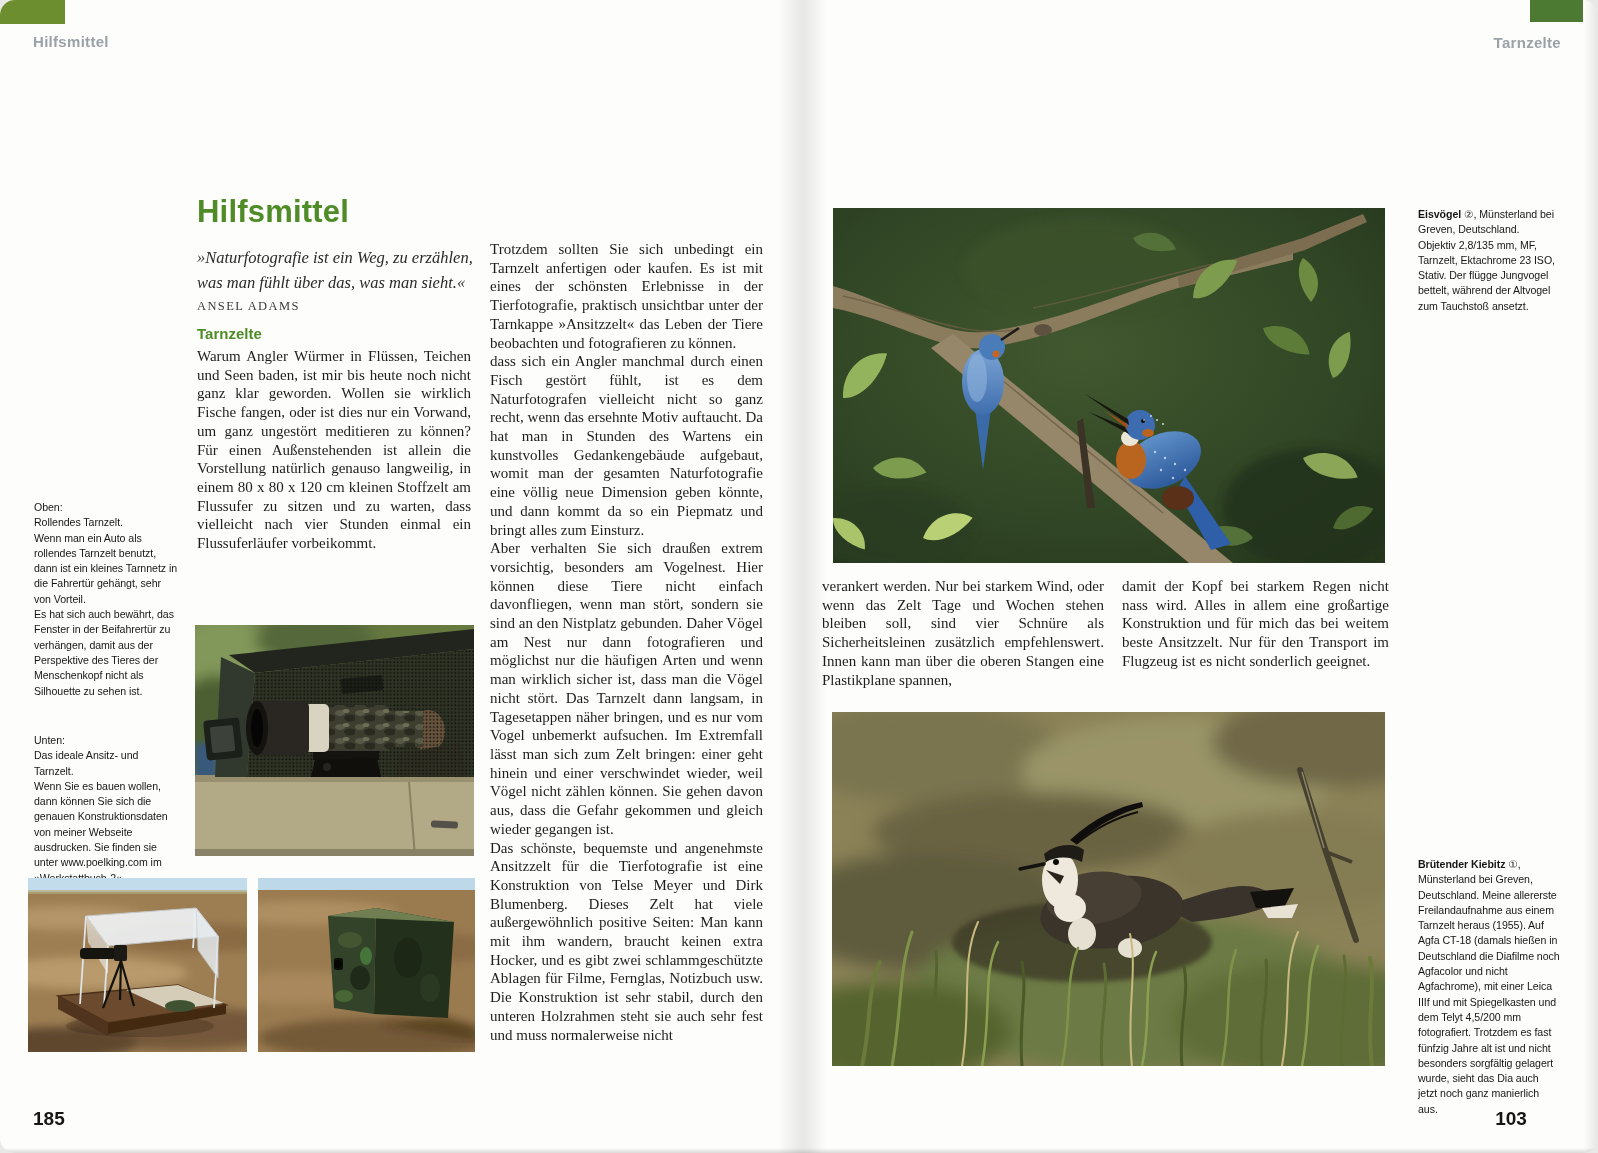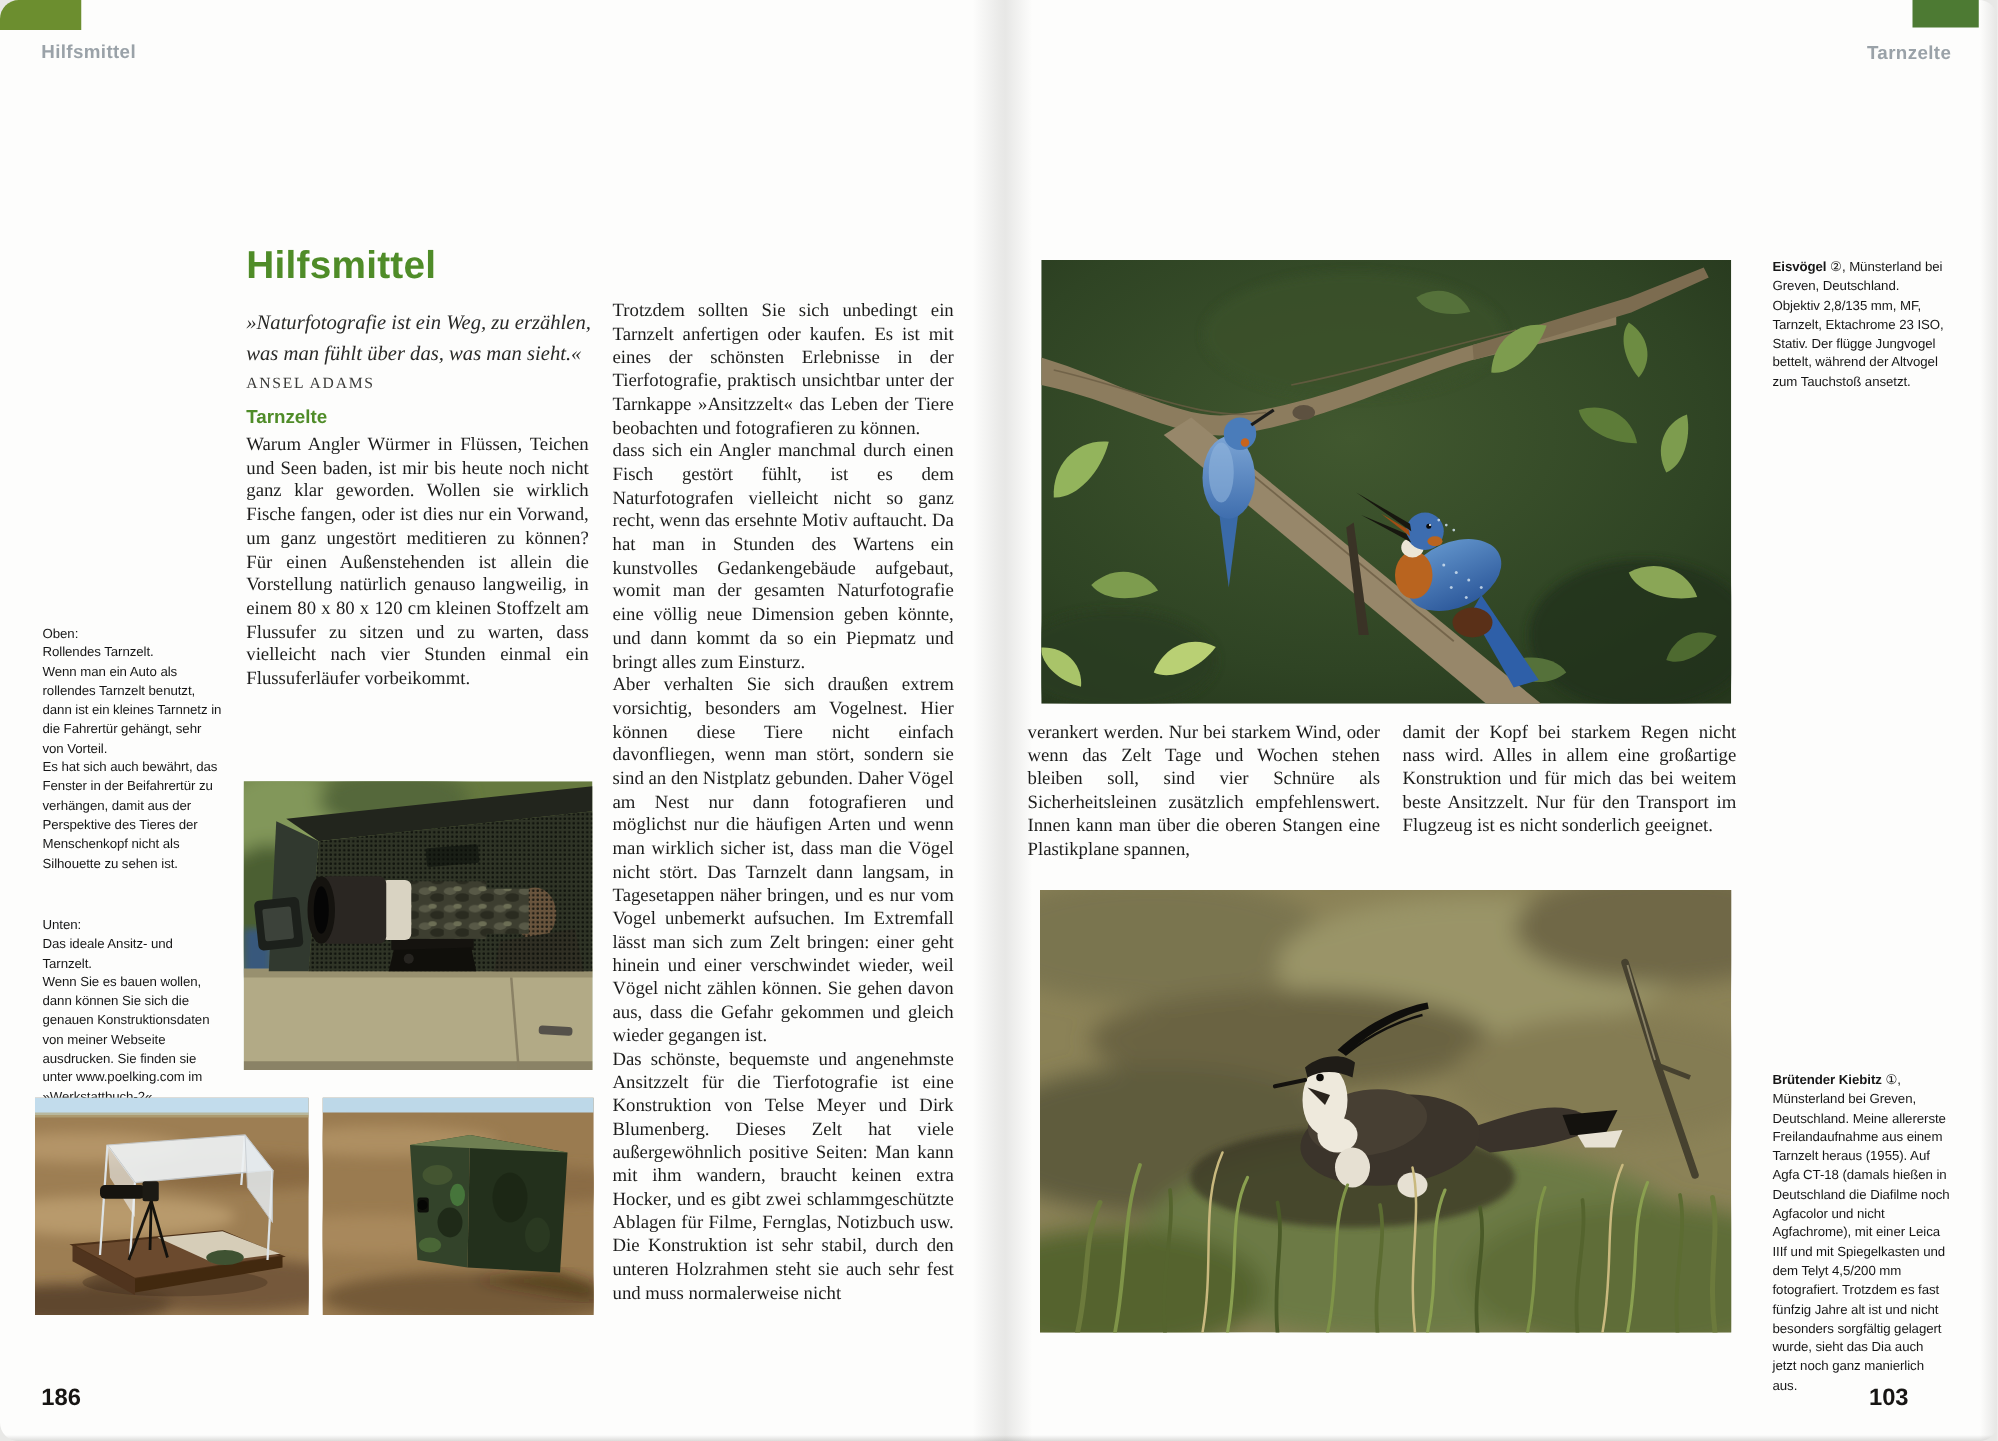--- a/index.html
+++ b/index.html
@@ -385,19 +385,19 @@
 
   <div class="cap-right cap-kingfisher">
     <b>Eisvögel</b>
     <span>②</span><span>, Münsterland bei Greven, Deutschland. Objektiv 2,8/135 mm, MF, Tarnzelt, Ektachrome 23 ISO, Stativ. Der flügge Jungvogel bettelt, während der Altvogel zum Tauchstoß ansetzt.</span>
   </div>
   <div class="cap-right cap-lapwing">
     <b>Brütender Kiebitz</b>
     <span>①</span><span>, Münsterland bei Greven, Deutschland. Meine allererste Freilandaufnahme aus einem Tarnzelt heraus (1955). Auf Agfa CT-18 (damals hießen in Deutschland die Diafilme noch Agfacolor und nicht Agfachrome), mit einer Leica IIIf und mit Spiegelkasten und dem Telyt 4,5/200 mm fotografiert. Trotzdem es fast fünfzig Jahre alt ist und nicht besonders sorgfältig gelagert wurde, sieht das Dia auch jetzt noch ganz manierlich aus.</span>
   </div>
 
-  <div class="pageno pn-left">186</div>
+  <div class="pageno pn-left">185</div>
   <div class="pageno pn-right">103</div>
 
   <div class="gutter"></div>
   <div class="edge-right"></div>
   <div class="edge-bottom"></div>
 </div>
 
 </body></html>

